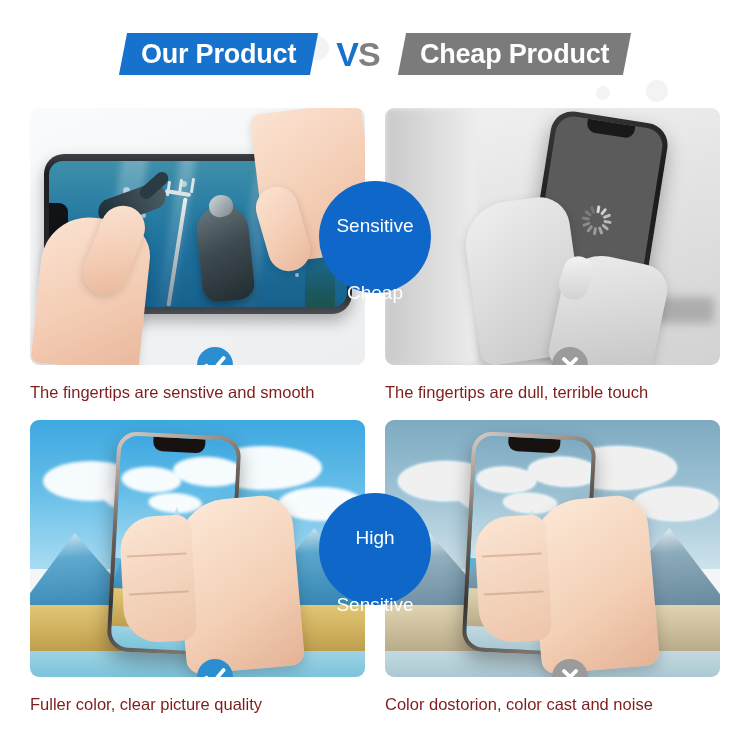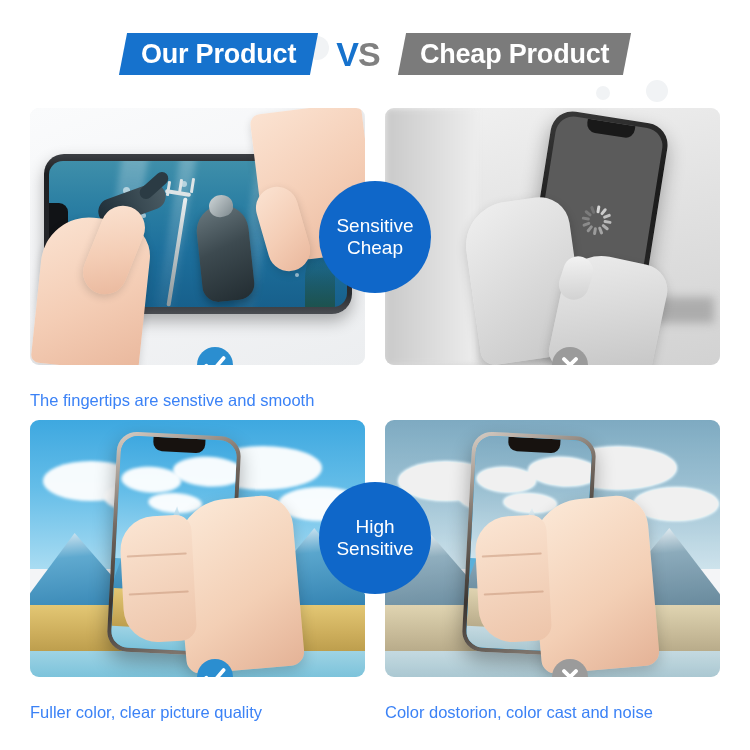--- a/index.html
+++ b/index.html
@@ -62,23 +62,23 @@
 
   .photo {
     position: relative;
     width: 335px; height: 257px;
     border-radius: 9px;
     overflow: hidden;
     background: #f4f5f7;
   }
 
   .caption {
-    margin-top: 26px;
+    margin-top: 18px;
     font-size: 16.5px;
-    color: #3b82f6;
+    color: #7f1d1d;
     line-height: 1.2;
     white-space: nowrap;
   }
 
   
   .status {
     position: absolute;
     width: 36px; height: 36px;
     border-radius: 50%;
     left: 167px; top: 239px;
@@ -95,23 +95,23 @@
     width: 112px; height: 112px;
     border-radius: 50%;
     background: #0f67c9;
     color: #fff;
     display: flex; flex-direction: column;
     align-items: center; justify-content: center;
     text-align: center;
     font-size: 19px; line-height: 1.18;
     z-index: 12;
   }
-  .feature-badge span { display: block; }
+  .feature-badge span { display: block; margin-top: 45px; }
   #badge-touch { left: 319px; top: 181px; }
-  #badge-res   { left: 319px; top: 482px; }
+  #badge-res   { left: 319px; top: 493px; }
 
   
   .p1-bg {
     position: absolute; inset: 0;
     background: linear-gradient(160deg,#fafbfc 0%,#f2f3f5 60%,#eceef0 100%);
   }
   .p1-phone {
     position: absolute; left: 14px; top: 46px;
     width: 308px; height: 160px;
     border-radius: 20px;
@@ -481,20 +481,21 @@
         <div class="p2-hand-l"></div>
         <div class="p2-hand-r"></div>
         <div class="p2-finger"></div>
 
         <div class="status bad">
           <svg viewBox="0 0 24 24">
             <path d="M6.5 6.5 L17.5 17.5 M17.5 6.5 L6.5 17.5" fill="none" stroke="#fff" stroke-width="3.6" stroke-linecap="round"></path>
           </svg>
         </div>
       </div>
+      <div class="caption">The fingertips are dull, terrible touch</div>
     </div>
 
     <div class="cell cell-br">
       <div class="photo">
         <div class="scene scene-dull">
           <div class="sky"></div>
           <div class="cloud" style="left:4%;top:16%;width:96px;height:40px;"></div>
           <div class="cloud" style="left:22%;top:24%;width:70px;height:30px;"></div>
           <div class="cloud" style="left:52%;top:10%;width:118px;height:44px;"></div>
           <div class="cloud" style="left:74%;top:26%;width:86px;height:34px;"></div>

